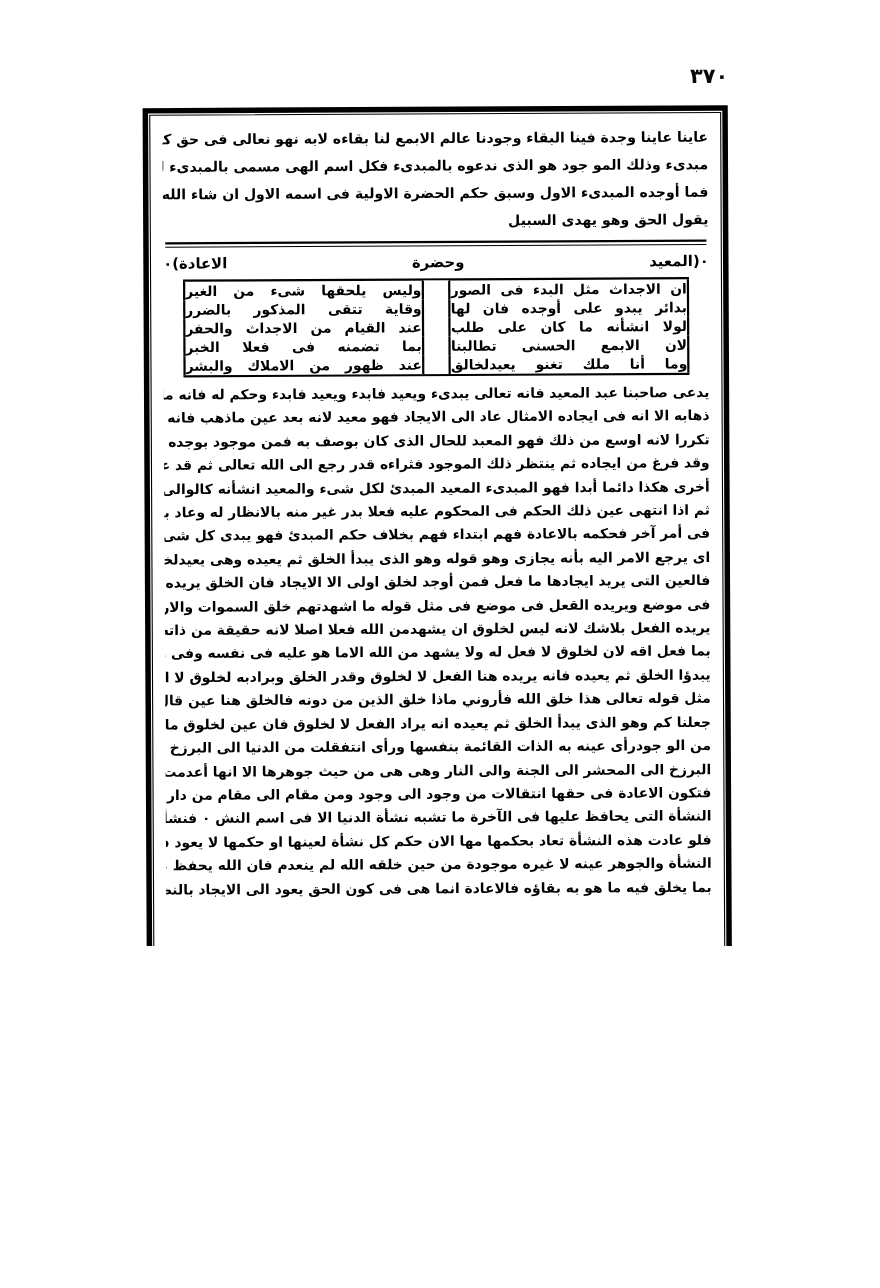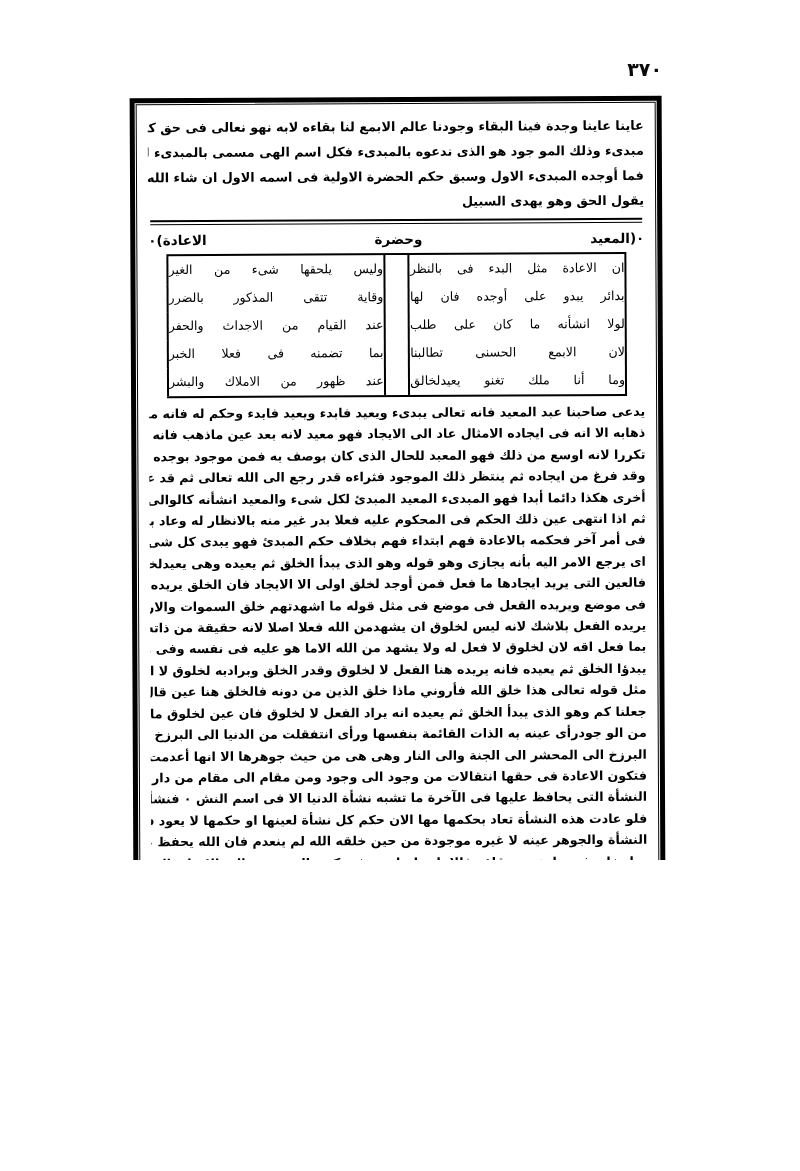--- a/index.html
+++ b/index.html
@@ -147,22 +147,22 @@
   .vgutter {
     width: 5%;
     border-right: 2.2px solid #000;
     border-left: 2.2px solid #000;
     background: #fff;
   }
   .vcol.right-col { border-right: 2.2px solid #000; }
   .vcol.left-col  { border-left: 2.2px solid #000; }
   .vline {
     font-size: 12.6px;
-    line-height: 28px;
-    font-weight: normal;
+    line-height: 17px;
+    font-weight: bold;
     direction: rtl;
     white-space: nowrap;
     overflow: hidden;
     text-align: justify;
     text-align-last: justify;
   }
   .vline > span {
     display: inline-block;
     width: 100%;
     text-align-last: justify;
@@ -220,21 +220,21 @@
 
     <div class="rule-double"></div>
 
     <div id="section-heading" class="ar">۰(المعيد وحضرة الاعادة)۰</div>
 
     <div id="verse-table-wrap">
       <table id="verse-table">
         <tbody>
           <tr>
             <td class="vcol right-col">
-              <div class="vline"><span>ان الاعادة مثل البدء فى بالنظر</span></div>
+              <div class="vline"><span>ان الاجداث مثل البدء فى الصور</span></div>
             </td>
             <td class="vgutter"></td>
             <td class="vcol left-col">
               <div class="vline"><span>وليس يلحقها شىء من الغير</span></div>
             </td>
           </tr>
           <tr>
             <td class="vcol right-col">
               <div class="vline"><span>بدائر يبدو على أوجده فان لها</span></div>
             </td>

